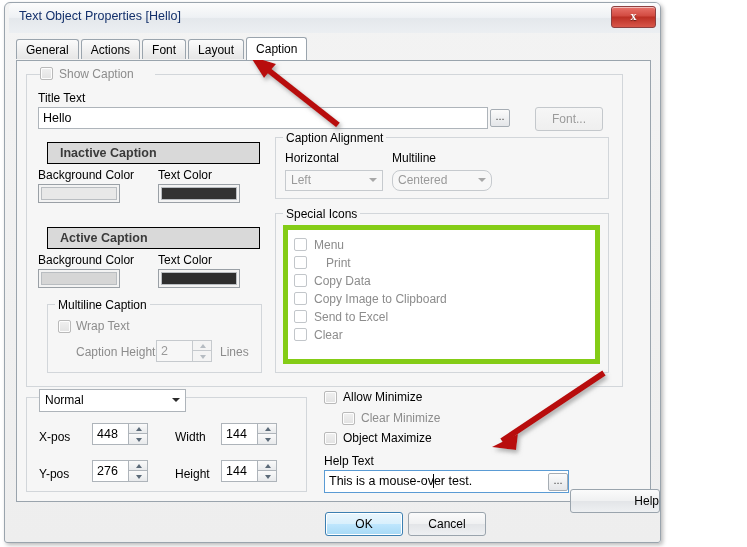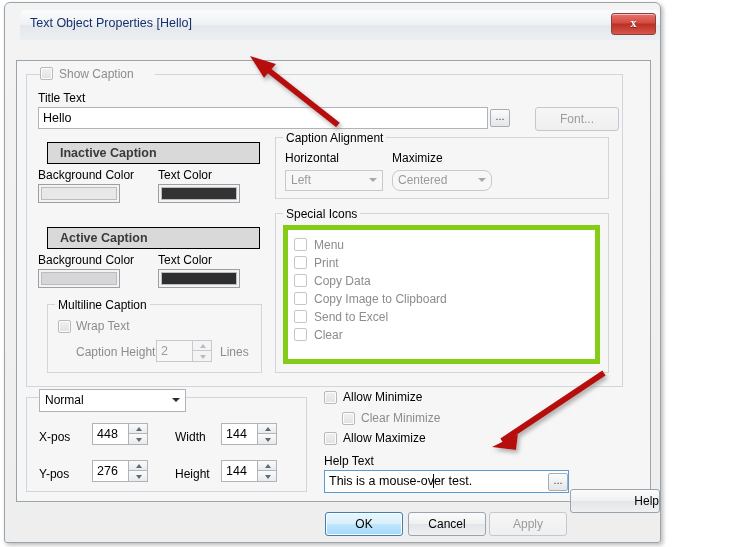--- a/index.html
+++ b/index.html
@@ -10,24 +10,23 @@
   }
   
   #window{
     position:absolute;left:4px;top:2px;width:657px;height:541px;
     background:linear-gradient(to bottom,#f3f3f3 0%,#eeeeee 100%);
     border:1px solid #9aa4ad;border-radius:6px 6px 3px 3px;
     box-shadow:2px 2px 4px rgba(0,0,0,.28);
     box-sizing:border-box;
   }
   #titlebar{
-    position:absolute;left:15px;top:0;right:0;height:30px;
+    position:absolute;left:4px;top:0;right:0;height:30px;
     background:linear-gradient(to bottom,#fcfcfc 0%,#eef1f4 48%,#e4e8ec 52%,#eceff2 100%);
     border-radius:5px 5px 0 0;
-    margin-top:7px;
   }
   #title-text{
     position:absolute;left:10px;top:6px;font-size:12.5px;color:#13306b;white-space:nowrap;
   }
   #close-btn{
     position:absolute;right:4px;top:3px;width:43px;height:20px;
     border:1px solid #8d4040;border-radius:3px;
     background:linear-gradient(to bottom,#e8736b 0%,#d24b41 45%,#bb2f24 50%,#d8564a 100%);
     box-shadow:inset 0 1px 0 rgba(255,255,255,.55);
     cursor:pointer;
@@ -154,33 +153,40 @@
 
 <div id="window">
 
   <div id="titlebar">
     <div id="title-text">Text Object Properties [Hello]</div>
     <div id="close-btn">
       <div class="x">x</div>
     </div>
   </div>
 
+  <div id="tabstrip">
+    <div class="tab">General</div>
+    <div class="tab">Actions</div>
+    <div class="tab">Font</div>
+    <div class="tab">Layout</div>
+    <div class="tab active">Caption</div>
+  </div>
 
   <div id="tabpage">
 
     <div class="group" style="left:9px;top:13px;width:597px;height:313px;">
       <div class="legend" style="left:14px;width:108px;height:14px;background:#f6f6f6;"></div>
     </div>
     <div class="cb inner" style="left:23px;top:6px;"></div>
     <div class="lbl dim" style="left:42px;top:6px;">Show Caption</div>
 
     <div class="lbl" style="left:21px;top:30px;">Title Text</div>
     <div class="tinput" style="left:21px;top:46px;width:450px;height:22px;">Hello</div>
     <div class="dots" style="left:473px;top:48px;">...</div>
-    <div class="btn disabled" style="left:518px;top:46px;width:84px;">Font...</div>
+    <div class="btn disabled" style="left:518px;top:46px;width:68px;">Font...</div>
 
     <div class="capbar" style="left:30px;top:81px;width:213px;height:22px;">Inactive Caption</div>
     <div class="lbl" style="left:21px;top:107px;">Background Color</div>
     <div class="lbl" style="left:141px;top:107px;">Text Color</div>
     <div class="swatch" style="left:21px;top:123px;">
       <i style="background:#e8e8e8;"></i>
     </div>
     <div class="swatch" style="left:141px;top:123px;">
       <i style="background:#333333;"></i>
     </div>
@@ -211,42 +217,42 @@
             <i class="tri"></i>
           </div>
       </div>
     </div>
     <div class="lbl dim" style="left:203px;top:284px;">Lines</div>
 
     <div class="group" style="left:258px;top:76px;width:334px;height:62px;">
       <div class="legend">Caption Alignment</div>
     </div>
     <div class="lbl" style="left:268px;top:90px;">Horizontal</div>
-    <div class="lbl" style="left:375px;top:90px;">Maximize</div>
+    <div class="lbl" style="left:375px;top:90px;">Multiline</div>
     <div class="combo dim" style="left:268px;top:109px;width:98px;">
       <span>Left</span>
       <i class="arrow"></i>
     </div>
     <div class="combo dim" style="left:375px;top:109px;width:100px;border-radius:8px;">
       <span>Centered</span>
       <i class="arrow"></i>
     </div>
 
     <div class="group" style="left:258px;top:152px;width:334px;height:160px;">
       <div class="legend">Special Icons</div>
     </div>
     <div class="listpanel" style="left:266px;top:164px;width:317px;height:139px;">
       <div style="position:relative;padding:6px 0 0 6px;">
         <div style="position:relative;height:18px;">
           <span class="cb" style="left:0;top:2px;background:#fff;border-color:#c2c6ca;"></span>
           <span class="lbl dim" style="left:20px;top:2px;">Menu</span>
         </div>
         <div style="position:relative;height:18px;">
           <span class="cb" style="left:0;top:2px;background:#fff;border-color:#c2c6ca;"></span>
-          <span class="lbl dim" style="left:20px;top:2px;">Print</span>
+          <span class="lbl dim" style="left:32px;top:2px;">Print</span>
         </div>
         <div style="position:relative;height:18px;">
           <span class="cb" style="left:0;top:2px;background:#fff;border-color:#c2c6ca;"></span>
           <span class="lbl dim" style="left:20px;top:2px;">Copy Data</span>
         </div>
         <div style="position:relative;height:18px;">
           <span class="cb" style="left:0;top:2px;background:#fff;border-color:#c2c6ca;"></span>
           <span class="lbl dim" style="left:20px;top:2px;">Copy Image to Clipboard</span>
         </div>
         <div style="position:relative;height:18px;">
@@ -319,32 +325,31 @@
       </div>
     </div>
 
     <div class="cb inner" style="left:307px;top:330px;"></div>
     <div class="lbl" style="left:326px;top:329px;">Allow Minimize</div>
 
     <div class="cb inner" style="left:325px;top:351px;"></div>
     <div class="lbl dim" style="left:344px;top:350px;">Clear Minimize</div>
 
     <div class="cb inner" style="left:307px;top:371px;"></div>
-    <div class="lbl" style="left:326px;top:370px;">Allow Maximize</div>
+    <div class="lbl" style="left:326px;top:370px;">Object Maximize</div>
 
     <div class="lbl" style="left:307px;top:393px;">Help Text</div>
     <div class="tinput focus" style="left:307px;top:409px;width:245px;height:23px;line-height:17px;">This is a mouse-over test.</div>
     <div class="caret" style="left:416px;top:413px;"></div>
     <div class="dots" style="left:531px;top:412px;">...</div>
 
   </div>
 
   <div class="btn default" style="left:320px;top:509px;width:78px;">OK</div>
   <div class="btn" style="left:403px;top:509px;width:78px;">Cancel</div>
-  <div class="btn disabled" style="left:484px;top:509px;width:78px;">Apply</div>
   <div class="btn" style="left:565px;top:486px;width:90px;text-align:right;">Help</div>
 
 </div>
 
 <svg id="arrows" viewBox="0 0 747 547" xmlns="http://www.w3.org/2000/svg">
   <defs>
     <filter id="ashadow" x="-30%" y="-30%" width="180%" height="180%">
       <feDropShadow dx="2" dy="3" stdDeviation="2" flood-color="#888" flood-opacity="0.65"></feDropShadow>
     </filter>
   </defs>

